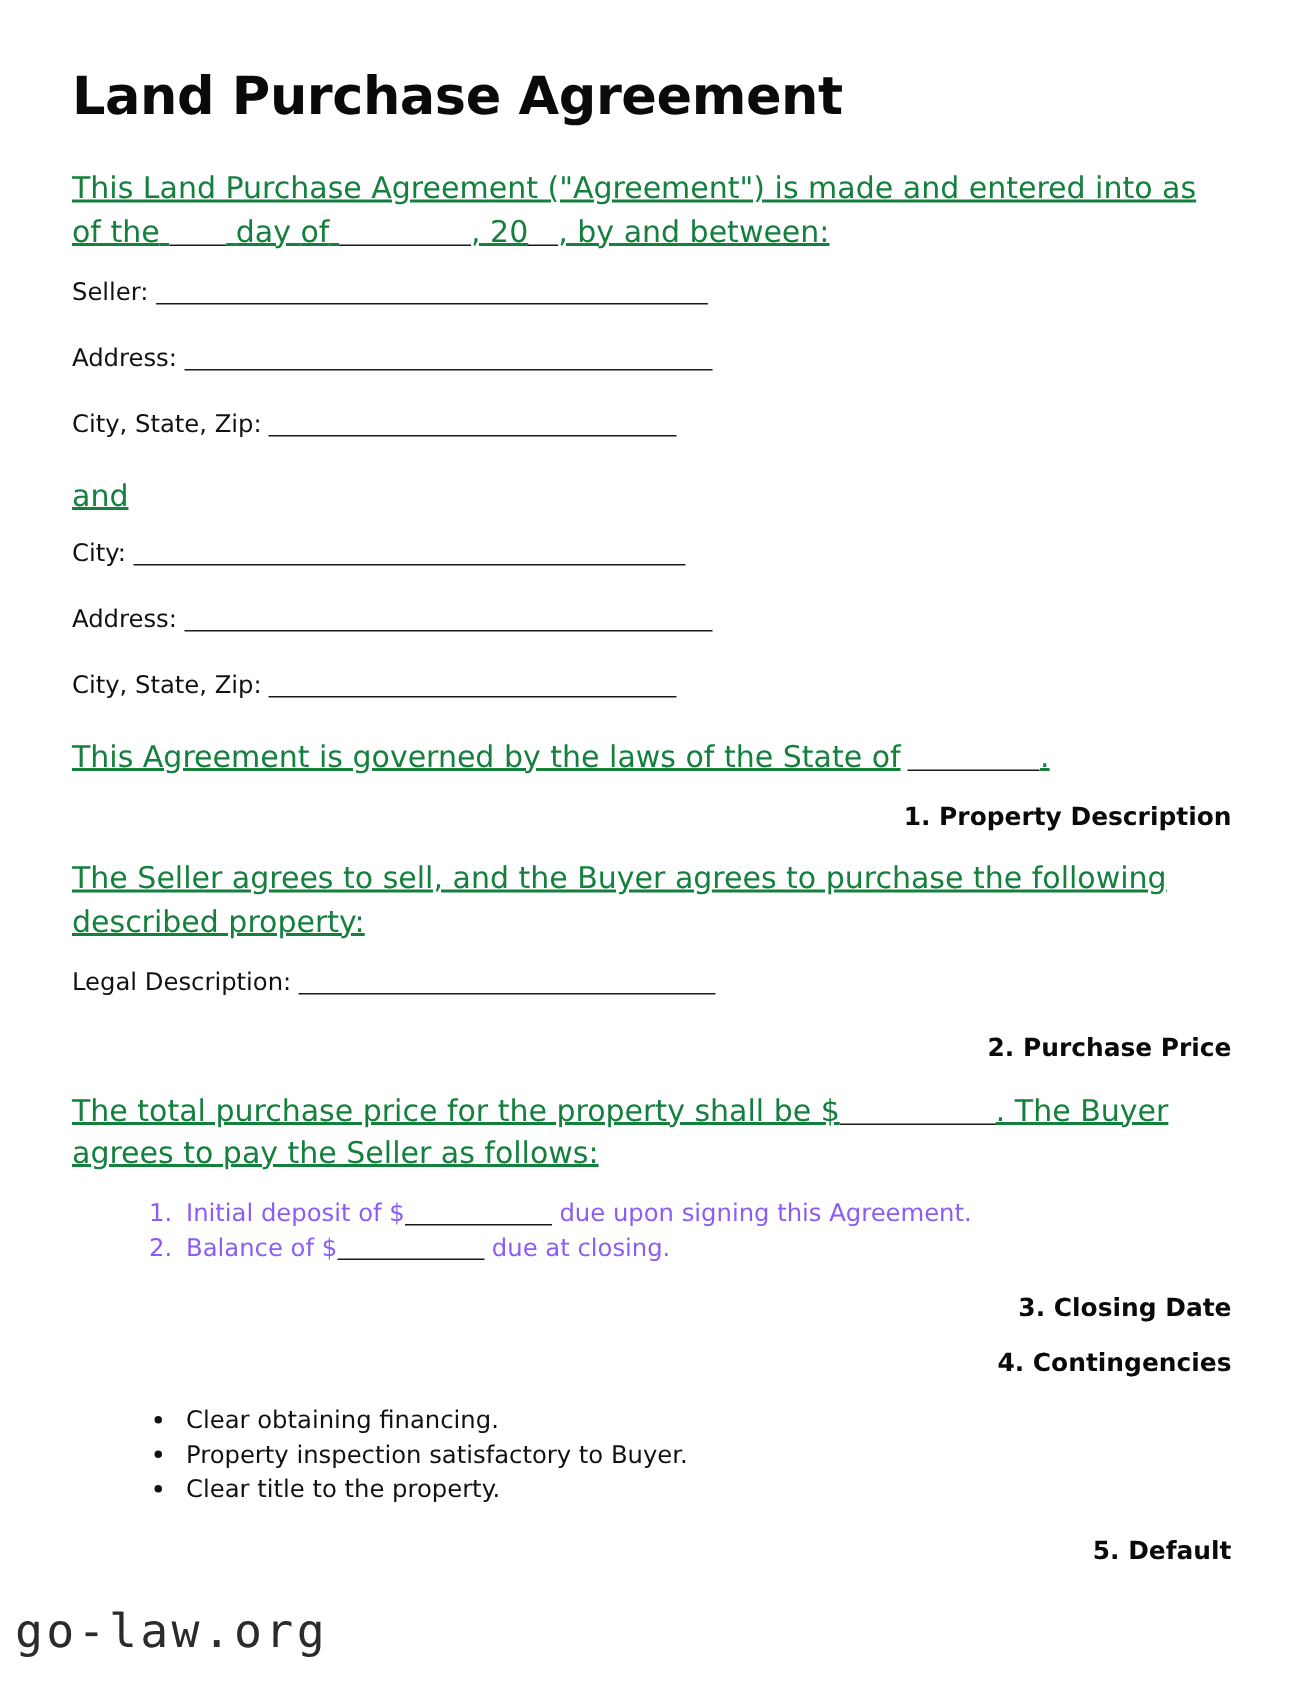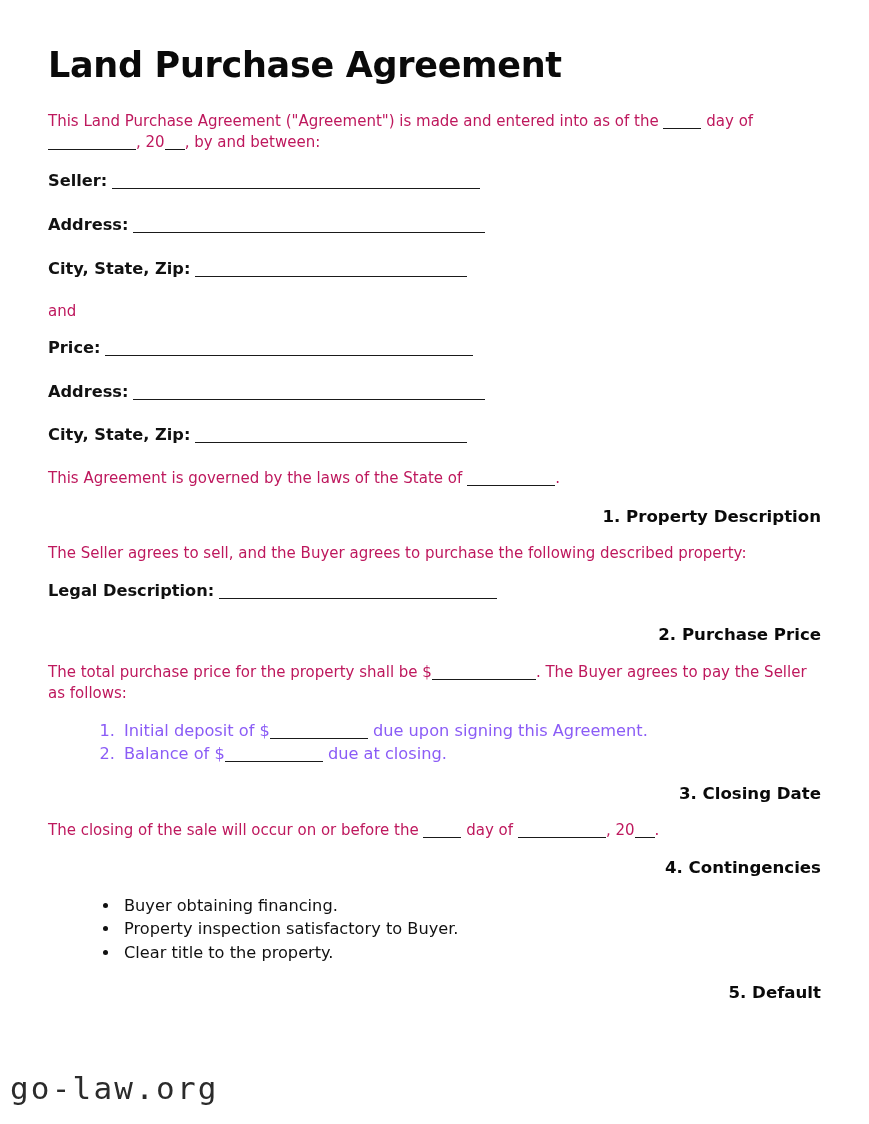--- a/index.html
+++ b/index.html
@@ -32,40 +32,41 @@
   .doc-title {
     font-size: 35px;
     font-weight: bold;
     line-height: 1.12;
     letter-spacing: -0.3px;
     margin: 0 0 26px 0;
     color: #0a0a0a;
   }
 
   .para {
-    font-size: 15px;
+    font-size: 20px;
     line-height: 1.42;
     margin: 0 0 16px 0;
-    color: #be185d;
+    color: #15803d;
     max-width: 775px;
+    text-decoration: underline;
   }
 
   .para.tight {
     margin-bottom: 14px;
   }
 
   .field-line {
     font-size: 16.2px;
     line-height: 1.35;
     margin: 0 0 22px 0;
     color: #111111;
     white-space: nowrap;
   }
   .field-line .lbl {
-    font-weight: bold;
+    font-weight: normal;
     margin-top: 36px;
   }
 
   
   .rule {
     display: inline-block;
     vertical-align: -3px;
     border-bottom: 1.6px solid #1a1a1a;
     height: 0;
     margin-left: 5px;
@@ -149,21 +150,21 @@
   <p class="para"><span>This Land Purchase Agreement ("Agreement") is made and entered into as of the</span> <span class="rule inline w-day"></span> <span>day</span> <span>of</span> <span class="rule inline w-month"></span><span>, 20</span><span class="rule inline w-year"></span><span>, by and between:</span></p>
 
   <p class="field-line"><span class="lbl">Seller:</span><span class="rule w-seller"></span></p>
 
   <p class="field-line"><span class="lbl">Address:</span><span class="rule w-address"></span></p>
 
   <p class="field-line"><span class="lbl">City, State, Zip:</span><span class="rule w-citystate"></span></p>
 
   <p class="para tight">and</p>
 
-  <p class="field-line"><span class="lbl">Price:</span><span class="rule w-buyer"></span></p>
+  <p class="field-line"><span class="lbl">City:</span><span class="rule w-buyer"></span></p>
 
   <p class="field-line"><span class="lbl">Address:</span><span class="rule w-baddress"></span></p>
 
   <p class="field-line"><span class="lbl">City, State, Zip:</span><span class="rule w-bcitystate"></span></p>
 
   <p class="para"><span>This Agreement is governed by the laws of the State of</span><span class="rule w-state"></span><span>.</span></p>
 
   <h2 class="sec-head">1. Property Description</h2>
 
   <p class="para">The Seller agrees to sell, and the Buyer agrees to purchase the following described property:</p>
@@ -175,27 +176,26 @@
 
   <p class="para"><span>The total purchase price for the property shall be $</span><span class="rule inline w-money-lg"></span><span>. The Buyer agrees to pay the Seller as follows:</span></p>
 
   <ol class="num-list">
     <li><span>Initial deposit of $</span><span class="rule inline w-money-sm"></span><span> due upon signing this Agreement.</span></li>
     <li><span>Balance of $</span><span class="rule inline w-money-sm"></span><span> due at closing.</span></li>
   </ol>
 
   <h2 class="sec-head">3. Closing Date</h2>
 
-  <p class="para"><span>The closing of the sale will occur on or before the</span> <span class="rule inline w-day"></span> <span>day of</span> <span class="rule inline w-month"></span><span>, 20</span><span class="rule inline w-year"></span><span>.</span></p>
 
   <h2 class="sec-head">4. Contingencies</h2>
 
 
   <ul class="bul-list">
-    <li>Buyer obtaining financing.</li>
+    <li>Clear obtaining financing.</li>
     <li>Property inspection satisfactory to Buyer.</li>
     <li>Clear title to the property.</li>
   </ul>
 
   <h2 class="sec-head">5. Default</h2>
 
 </div>
 
 <div class="watermark">go-law.org</div>
 

